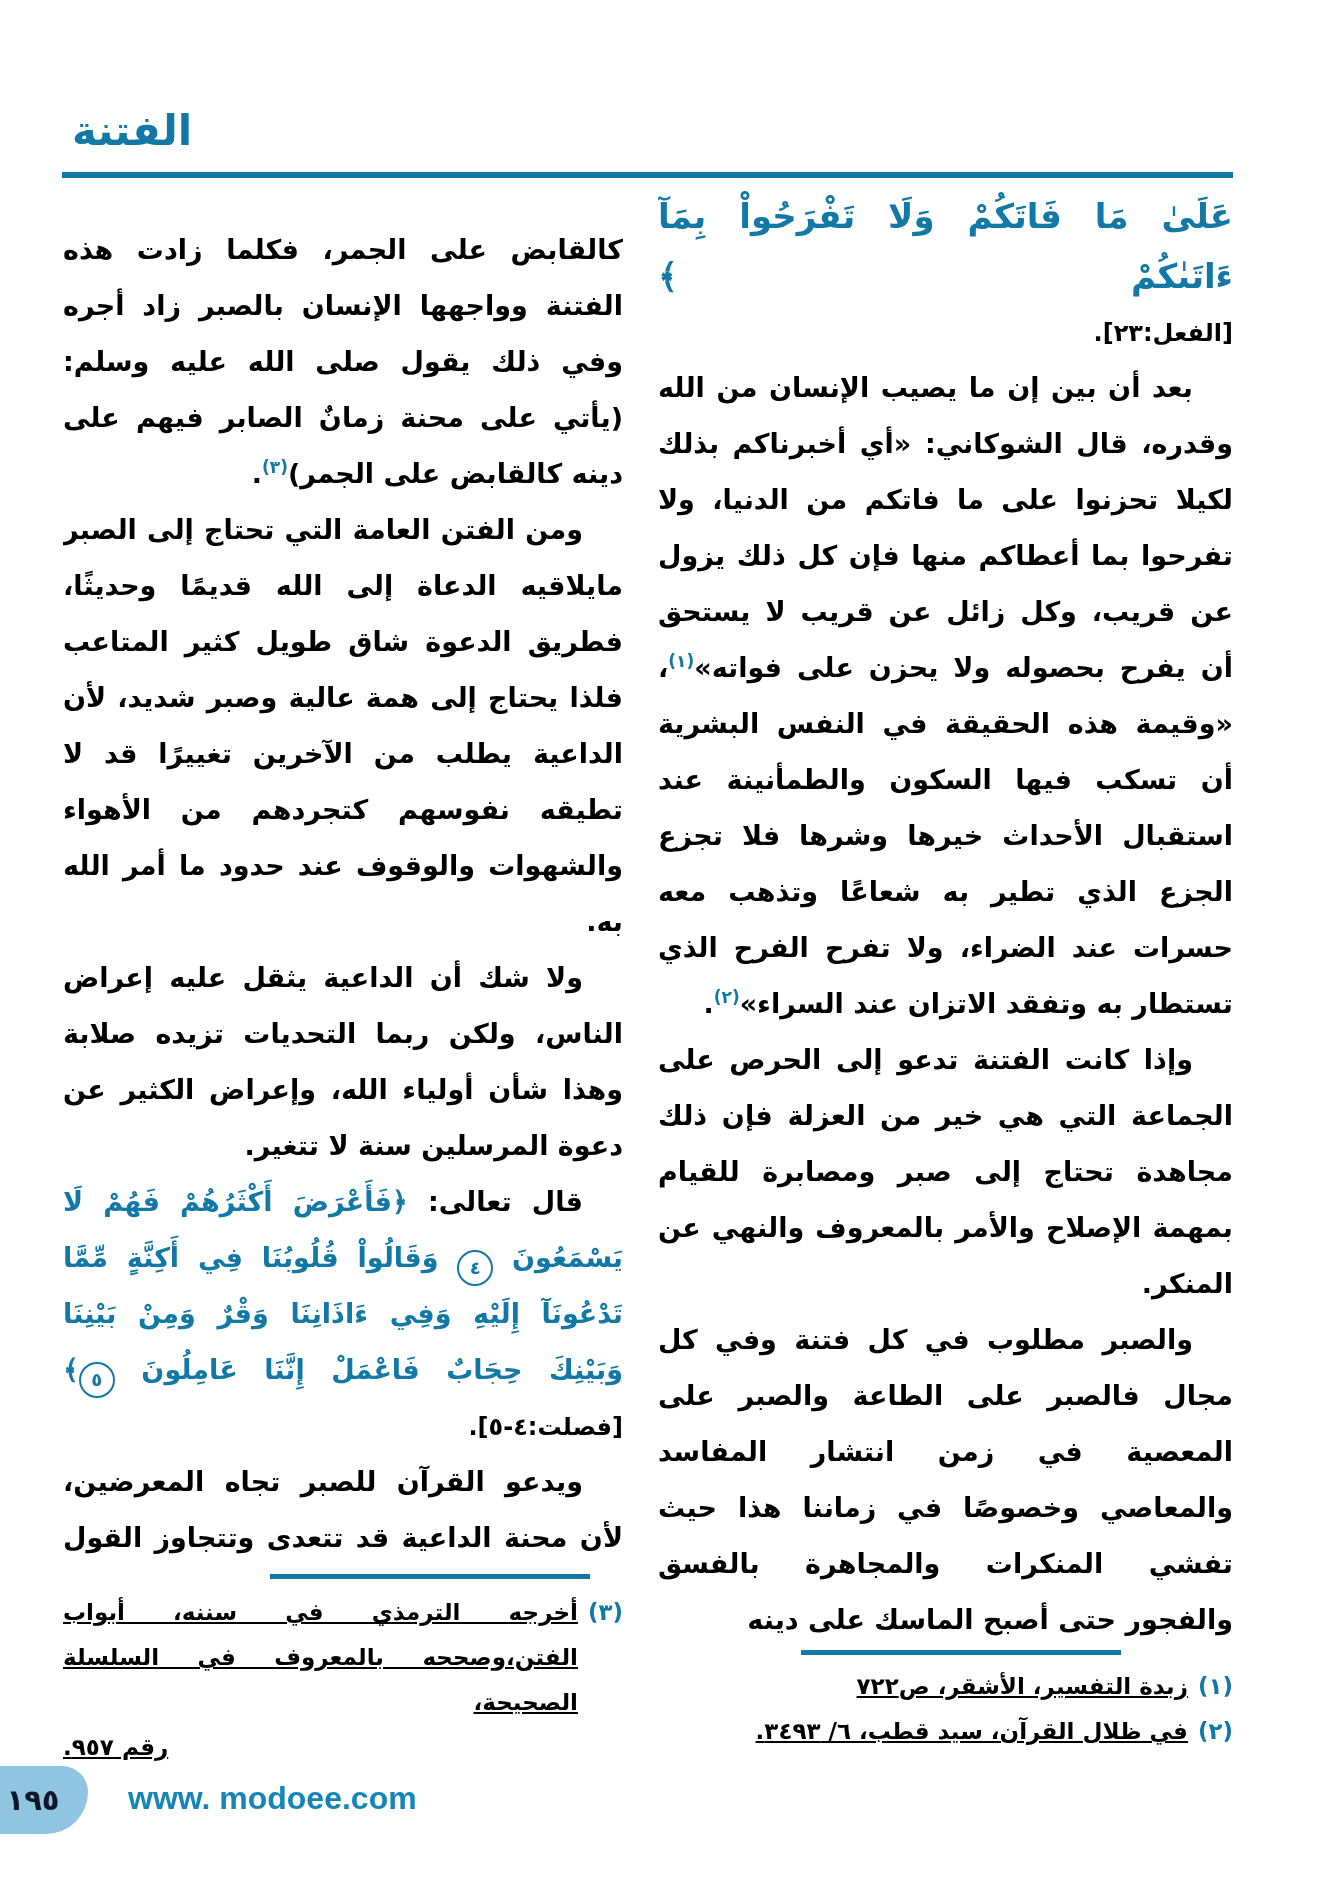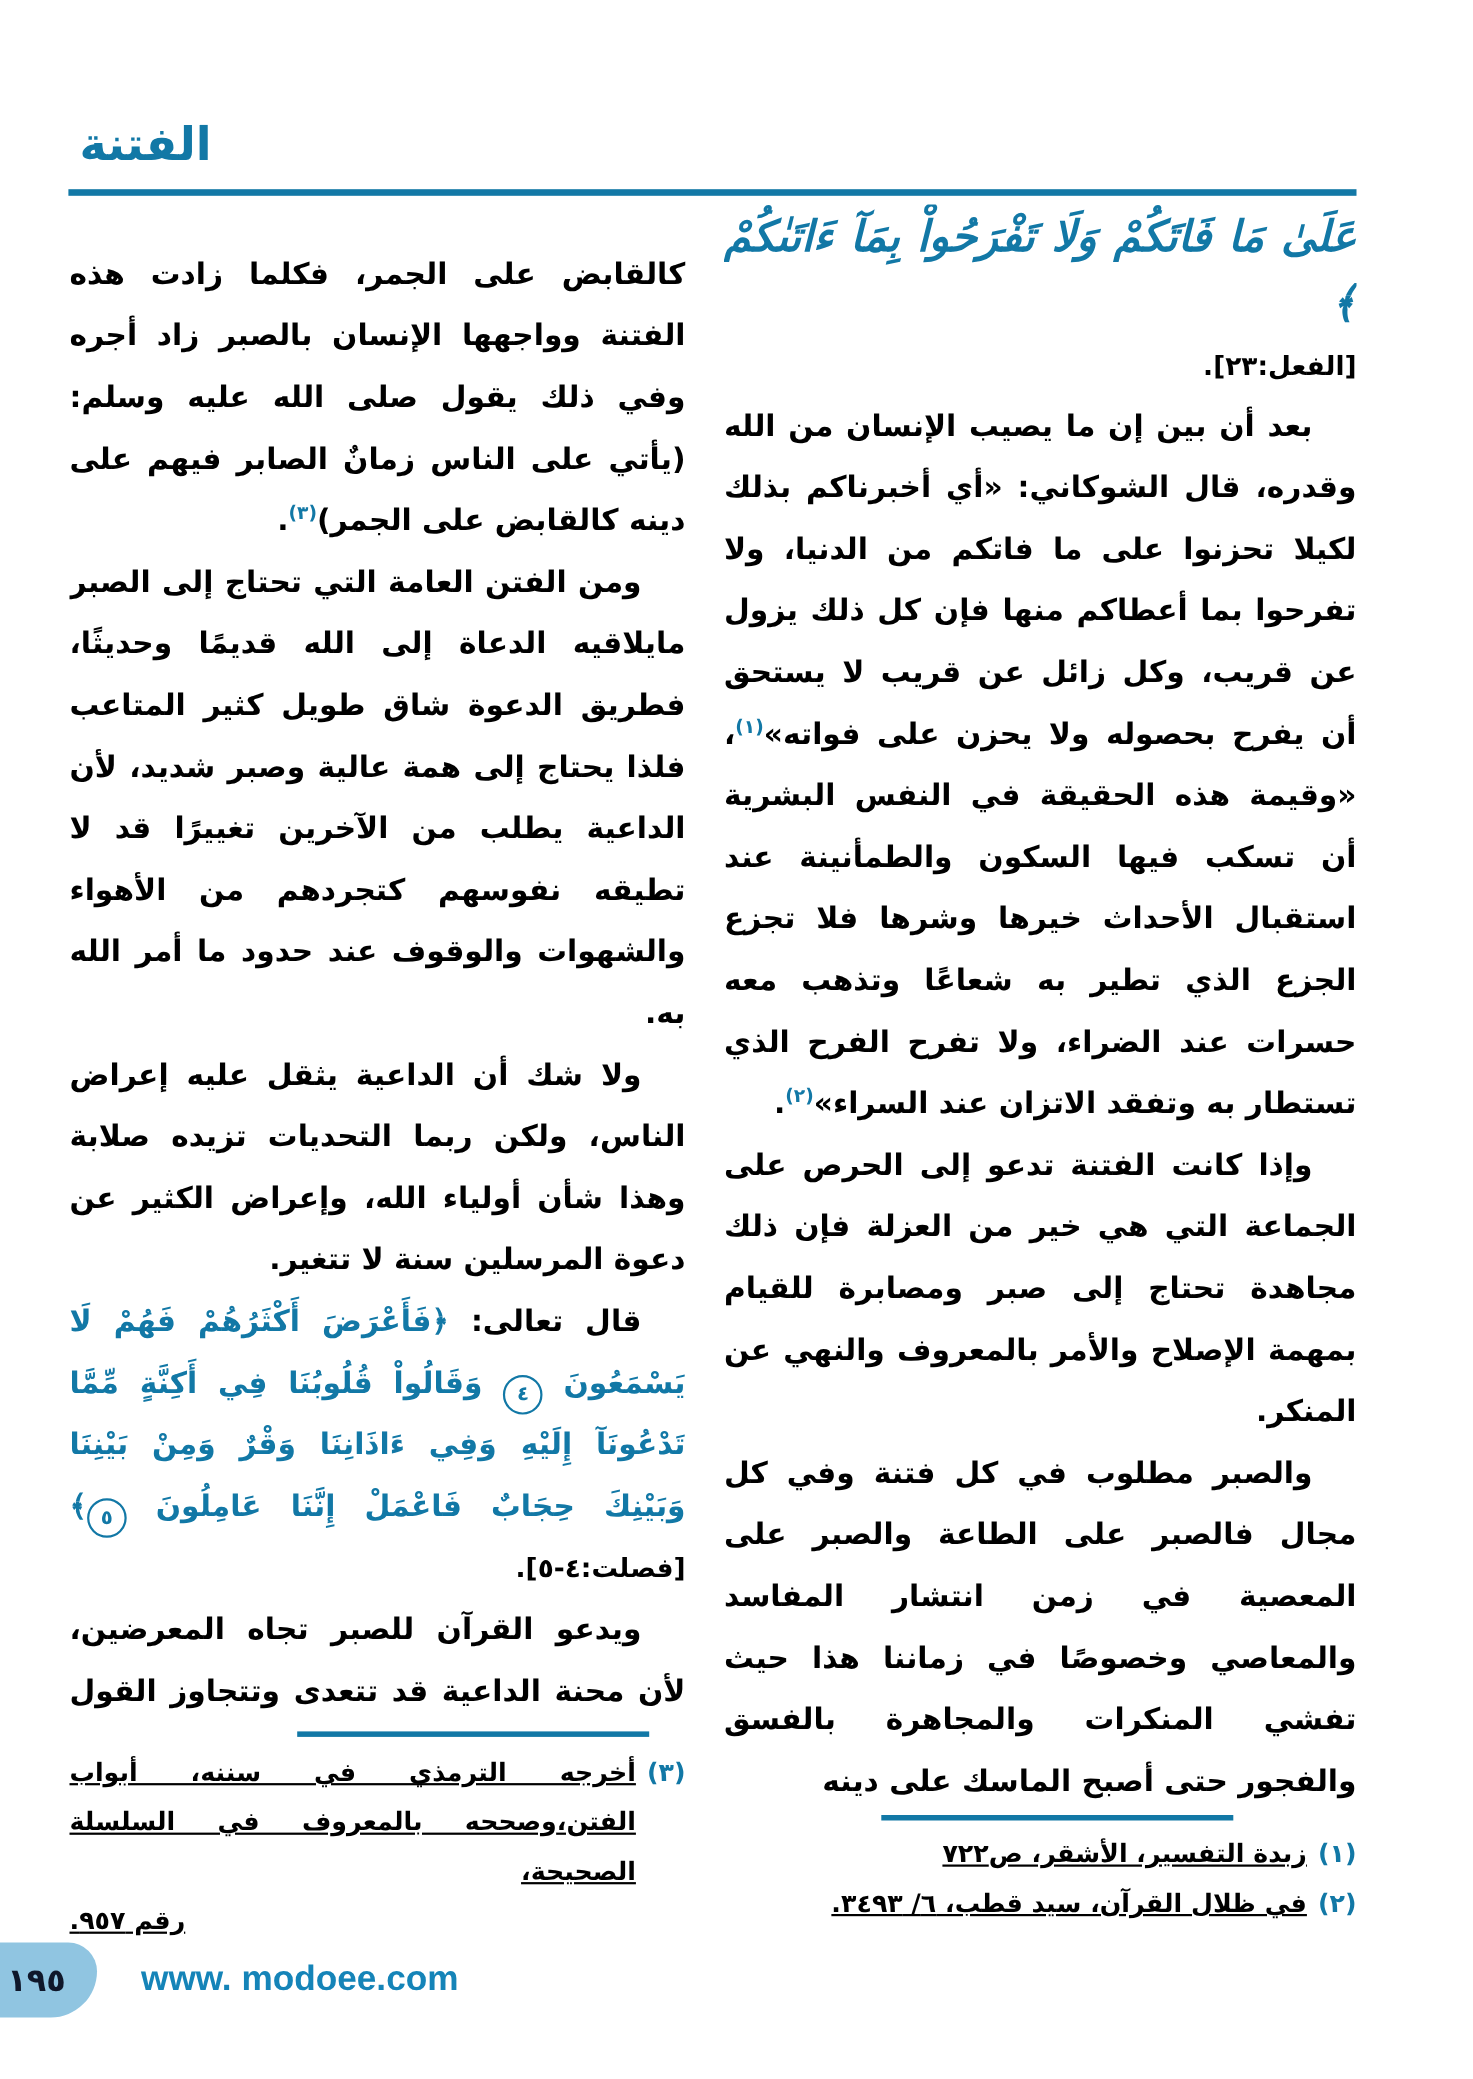--- a/index.html
+++ b/index.html
@@ -19,21 +19,21 @@
   }
   .col {
     position:absolute; text-align:justify; font-weight:bold;
     font-size:27px; line-height:56px; overflow:hidden;
   }
   .col p { margin:0; }
   .col-right { left:680px; top:186px; width:575px; height:1452px; }
   .col-left  { left:85px;  top:222px; width:560px; height:1350px; }
   .indent { text-indent:40px; }
   .verse { color:var(--accent,#1278A6); }
-  .verse-lead { text-align:justify; text-align-last:justify; font-size:39px; line-height:60px;font-style:italic; }
+  .verse-lead { text-align:justify; text-align-last:justify; font-size:34px; line-height:60px; }
   .verse-ref { font-size:24px; line-height:54px; font-weight:bold; }
   .fnmark {
     color:var(--accent,#1278A6); font-size:17px; font-weight:bold;
     vertical-align:super; line-height:0;
   }
   .ayah-num {
     display:inline-flex; align-items:center; justify-content:center;
     width:32px; height:32px; border:2px solid var(--accent,#1278A6);
     border-radius:50%; font-size:18px; color:var(--accent,#1278A6);
     vertical-align:-7px; line-height:1; text-indent:0;
@@ -73,21 +73,21 @@
 
   <div class="col col-right">
     <p class="verse verse-lead">عَلَىٰ مَا فَاتَكُمْ وَلَا تَفْرَحُواْ بِمَآ ءَاتَىٰكُمْ ﴾</p>
     <p class="verse-ref">[الفعل:٢٣].</p>
     <p class="indent"><span>بعد أن بين إن ما يصيب الإنسان من الله وقدره، قال الشوكاني: «أي أخبرناكم بذلك لكيلا تحزنوا على ما فاتكم من الدنيا، ولا تفرحوا بما أعطاكم منها فإن كل ذلك يزول عن قريب، وكل زائل عن قريب لا يستحق أن يفرح بحصوله ولا يحزن على فواته»</span><span class="fnmark">(١)</span><span>، «وقيمة هذه الحقيقة في النفس البشرية أن تسكب فيها السكون والطمأنينة عند استقبال الأحداث خيرها وشرها فلا تجزع الجزع الذي تطير به شعاعًا وتذهب معه حسرات عند الضراء، ولا تفرح الفرح الذي تستطار به وتفقد الاتزان عند السراء»</span><span class="fnmark">(٢)</span><span>.</span></p>
     <p class="indent">وإذا كانت الفتنة تدعو إلى الحرص على الجماعة التي هي خير من العزلة فإن ذلك مجاهدة تحتاج إلى صبر ومصابرة للقيام بمهمة الإصلاح والأمر بالمعروف والنهي عن المنكر.</p>
     <p class="indent">والصبر مطلوب في كل فتنة وفي كل مجال فالصبر على الطاعة والصبر على المعصية في زمن انتشار المفاسد والمعاصي وخصوصًا في زماننا هذا حيث تفشي المنكرات والمجاهرة بالفسق والفجور حتى أصبح الماسك على دينه</p>
   </div>
 
   <div class="col col-left">
-    <p><span>كالقابض على الجمر، فكلما زادت هذه الفتنة وواجهها الإنسان بالصبر زاد أجره وفي ذلك يقول صلى الله عليه وسلم: </span><span>(يأتي على الناس زمانٌ الصابر فيهم على دينه كالقابض على الجمر)</span><span class="fnmark">(٣)</span><span>.</span></p>
+    <p><span>كالقابض على الجمر، فكلما زادت هذه الفتنة وواجهها الإنسان بالصبر زاد أجره وفي ذلك يقول صلى الله عليه وسلم: </span><span>(يأتي على محنة زمانٌ الصابر فيهم على دينه كالقابض على الجمر)</span><span class="fnmark">(٣)</span><span>.</span></p>
     <p class="indent">ومن الفتن العامة التي تحتاج إلى الصبر مايلاقيه الدعاة إلى الله قديمًا وحديثًا، فطريق الدعوة شاق طويل كثير المتاعب فلذا يحتاج إلى همة عالية وصبر شديد، لأن الداعية يطلب من الآخرين تغييرًا قد لا تطيقه نفوسهم كتجردهم من الأهواء والشهوات والوقوف عند حدود ما أمر الله به.</p>
     <p class="indent">ولا شك أن الداعية يثقل عليه إعراض الناس، ولكن ربما التحديات تزيده صلابة وهذا شأن أولياء الله، وإعراض الكثير عن دعوة المرسلين سنة لا تتغير.</p>
     <p class="indent"><span>قال تعالى: </span><span class="verse">﴿فَأَعْرَضَ أَكْثَرُهُمْ فَهُمْ لَا يَسْمَعُونَ </span><span class="ayah-num">٤</span><span class="verse"> وَقَالُواْ قُلُوبُنَا فِي أَكِنَّةٍ مِّمَّا تَدْعُونَآ إِلَيْهِ وَفِي ءَاذَانِنَا وَقْرٌ وَمِنْ بَيْنِنَا وَبَيْنِكَ حِجَابٌ فَاعْمَلْ إِنَّنَا عَامِلُونَ </span><span class="ayah-num">٥</span><span class="verse">﴾</span><span class="verse-ref"> [فصلت:٤-٥].</span></p>
     <p class="indent"><span>ويدعو القرآن للصبر تجاه المعرضين، لأن محنة الداعية قد تتعدى وتتجاوز القول إلى الفعل وهو أمر قديم وحديث </span></p>
   </div>
 
   <div class="fn-rule fn-rule-left"></div>
   <div class="fn-rule fn-rule-right"></div>
 
   <div class="footnotes footnotes-left">

